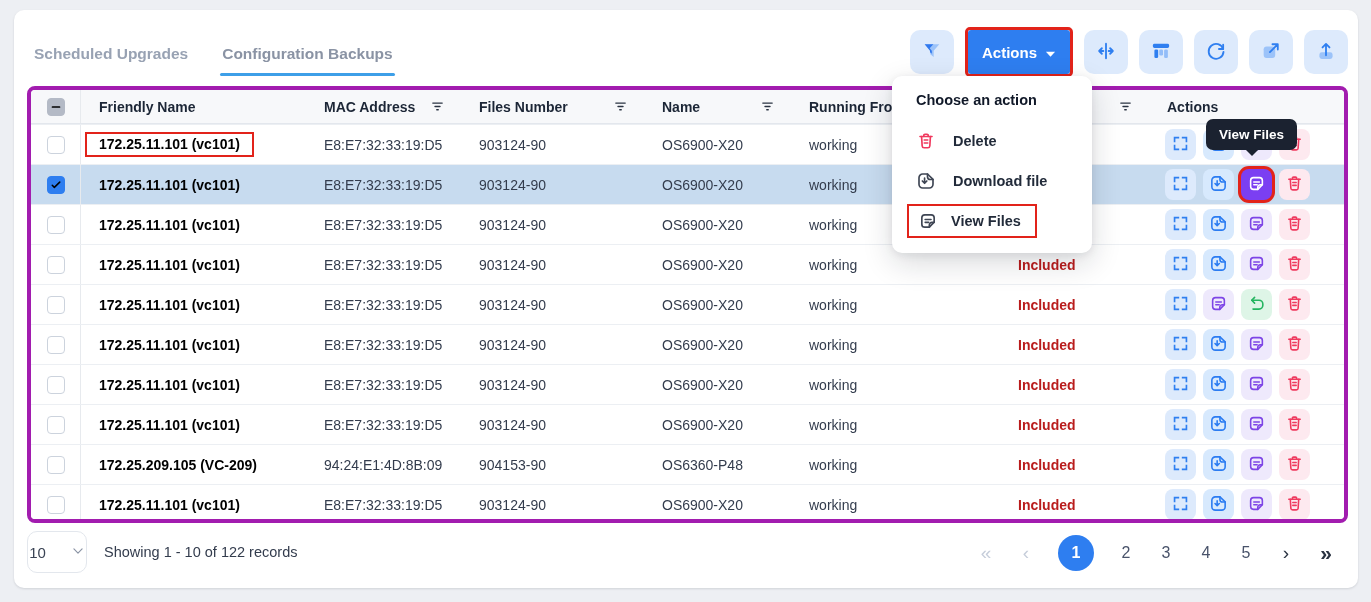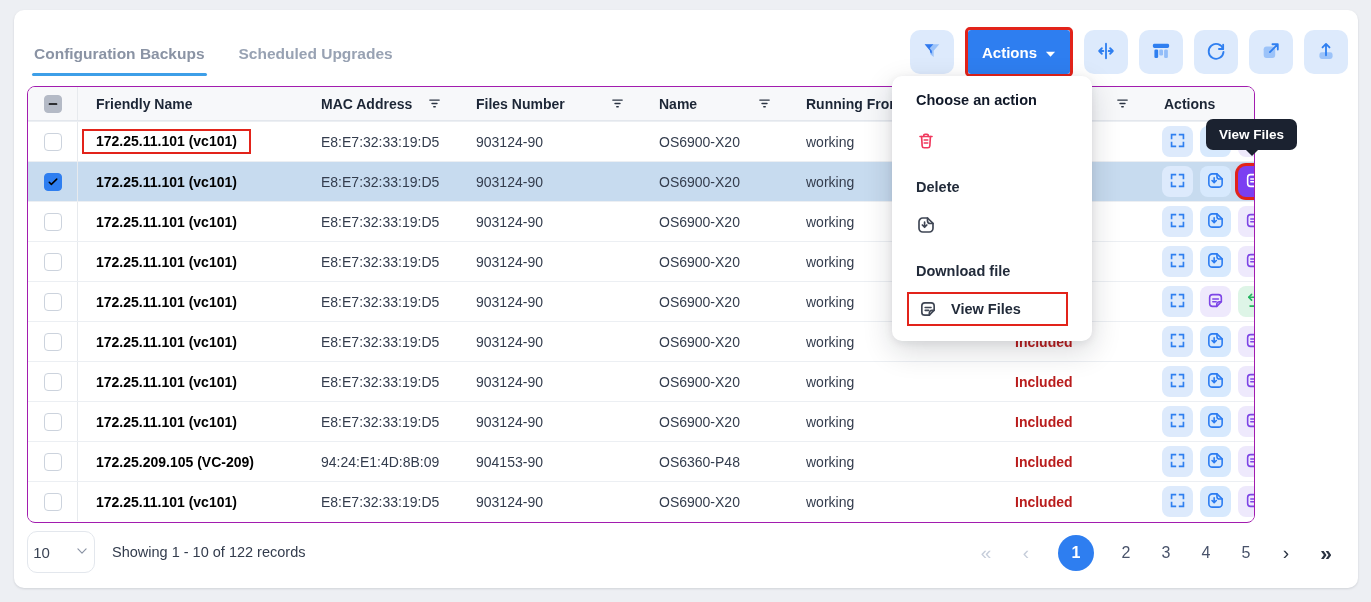--- a/index.html
+++ b/index.html
@@ -18,22 +18,22 @@
   
   .toolbar { position:absolute; top:16px; right:10px; height:52px; display:flex; align-items:center; gap:11px; }
   .tbtn { width:44px; height:44px; border-radius:10px; background:#ddeafc; color:#2f7ff0;
           display:flex; align-items:center; justify-content:center; border:none; cursor:pointer; }
   .tbtn svg { width:22px; height:22px; }
   .actions-wrap { border:3px solid #e2231a; border-radius:5px; }
   .actions-btn { height:44px; min-width:101px; padding:0 14px; background:#2e7ef0; color:#fff; border:none; border-radius:3px;
                  font-family:inherit; font-size:15px; font-weight:700; display:flex; align-items:center; justify-content:center; gap:8px; cursor:pointer; }
 
   
-  .tableWrap { position:absolute; left:13px; top:76px; width:1228px; height:437px; background:#fff;
-               border:1px solid #a21caf; border-radius:8px; overflow:hidden; }
+  .tableWrap { position:absolute; left:13px; top:76px; width:1321px; height:437px; background:#fff;
+               border:4px solid #a21caf; border-radius:8px; overflow:hidden; }
   .trow { display:grid; grid-template-columns:50px 225px 155px 183px 147px 209px 149px 1fr;
           align-items:center; height:40px; border-top:1px solid #eceff3; background:#fff; }
   .trow.thead { height:34px; background:#f7f8fa; border-top:none; border-bottom:1px solid #e3e7ed; }
   .trow.selected { background:#c7dbef; }
   .cell { padding-left:18px; font-size:14px; color:#333c4d; white-space:nowrap; overflow:visible; }
   .hcell { display:flex; align-items:center; justify-content:space-between; padding-right:16px;
            font-size:14px; font-weight:700; color:#1c2636; }
   .hcell .flt { color:#2a3342; cursor:pointer; display:flex; }
   .hcell .flt svg { width:15px; height:15px; }
   .ckcell { display:flex; align-items:center; justify-content:center; padding:0; height:100%; border-right:1px solid #e7eaee; }
@@ -54,51 +54,51 @@
   .abtn.c-purple{ background:#eee9fc; color:#7d45e6; }
   .abtn.c-green { background:#def5e7; color:#23b45f; }
   .abtn.c-red   { background:#fde9ef; color:#ef3a5f; }
   .abtn.active-purple { background:#7b3ff2; color:#fff; }
   .abtn.annotated { box-shadow:0 0 0 3px #e2231a; }
 
   
   .dropdown { position:absolute; left:892px; top:76px; width:200px; background:#fff; border-radius:10px; z-index:50;
               box-shadow:0 10px 30px rgba(16,24,40,.16), 0 2px 8px rgba(16,24,40,.08); padding:14px 6px 12px; }
   .dd-title { font-size:14.5px; font-weight:700; color:#101828; padding:2px 18px 13px; }
-  .dd-item { display:flex; gap:28px; padding:10px 18px; font-size:14.5px; font-weight:600; color:#222b3a; cursor:pointer;flex-direction:column; }
+  .dd-item { display:flex; align-items:center; gap:17px; padding:10px 18px; font-size:14.5px; font-weight:600; color:#222b3a; cursor:pointer; }
   .dd-item svg { width:20px; height:20px; flex:0 0 auto; }
   .dd-annotate { display:flex; align-items:center; gap:13px; border:2.5px solid #e2231a; padding:5px 14px 5px 9px; margin:-7px 0 -7px -9px; }
 
   
   .tooltip { position:absolute; left:1206px; top:119px; height:31px; padding:0 13px; background:#1b2230; color:#fff;
              font-size:13.5px; font-weight:600; border-radius:7px; display:flex; align-items:center; z-index:60; }
   .tooltip::after { content:""; position:absolute; top:100%; left:50%; margin-left:-6px;
                     border:6px solid transparent; border-top-color:#1b2230; }
 
   
   .footer-left { position:absolute; left:13px; top:521px; display:flex; align-items:center; gap:17px; }
-  .psize { width:68px; height:42px; border:1px solid #e3e7ed; border-radius:10px; background:#fff; display:flex;
+  .psize { width:60px; height:42px; border:1px solid #e3e7ed; border-radius:10px; background:#fff; display:flex;
            align-items:center; justify-content:center; gap:25px; font-size:15px; color:#3a4354; cursor:pointer; }
   .psize svg { width:14px; height:14px; color:#8a93a4; }
   .showing { font-size:14.5px; color:#333c4d; }
   .pagination { position:absolute; right:24px; top:523px; height:40px; display:flex; align-items:center; gap:24px; }
   .pg { font-size:16px; color:#49536a; cursor:pointer; min-width:16px; text-align:center; }
   .pg.muted { color:#c6cdda; font-size:19px; }
   .pg.dark { color:#2a3342; font-size:19px; }
   .pg.dark.heavy { font-size:21px; font-weight:700; }
   .pg.current { width:36px; height:36px; border-radius:50%; background:#2e7ef0; color:#fff; font-weight:600;
                 display:flex; align-items:center; justify-content:center; }
 </style>
 </head>
 <body>
 
 <div class="card">
   <div class="tabs">
+    <div class="tab">Scheduled Upgrades</div>
     <div class="tab active">Configuration Backups</div>
-    <div class="tab">Scheduled Upgrades</div>
   </div>
 
   <div class="toolbar">
     <button class="tbtn">
         <span><svg viewBox="0 0 24 24">
             <path d="M4 4.5h16l-6.2 7.2v6.8l-3.6-3V11.7z" fill="#9cc3f9"></path>
             <path d="M4 4.5h9.5l-4 4.6 2.3 2.6v3.3l-2-1.7v-1.6z" fill="#3179ee"></path>
           </svg></span>
       </button>
     <div class="actions-wrap">

